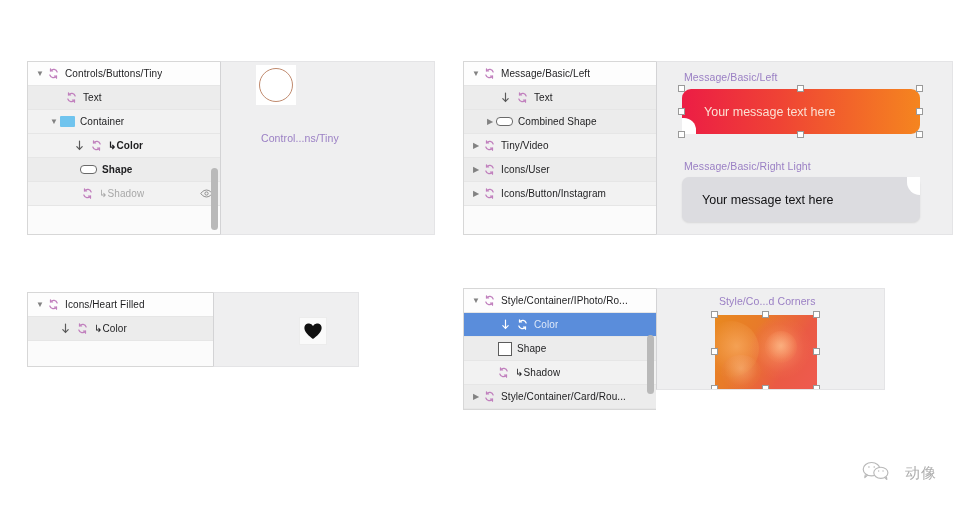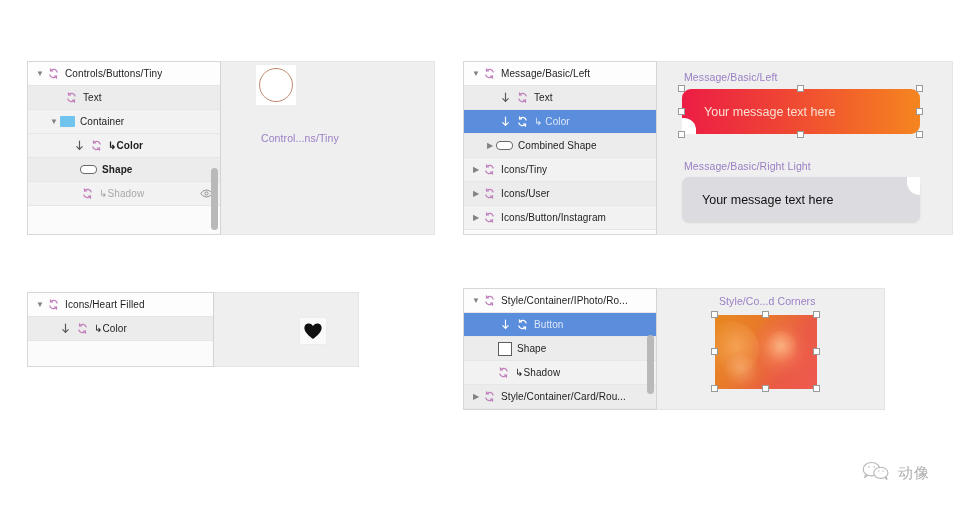--- a/index.html
+++ b/index.html
@@ -251,21 +251,21 @@
   .photo-art .blob {
     position: absolute;
     border-radius: 50%;
   }
 
   
   .watermark {
     position: absolute;
     display: flex;
     align-items: center;
-    gap: 7px;
+    gap: 14px;
     color: #b4b4b4;
   }
   .wm-text {
     font-family: "DejaVu Sans", sans-serif;
     font-size: 15px;
     color: #adadad;
     letter-spacing: 1px;
   }
 </style>
 </head>
@@ -400,58 +400,40 @@
         <svg width="13" height="13" viewBox="0 0 16 16" fill="none" stroke="currentColor" stroke-width="1.5" stroke-linecap="round">
           <path d="M12.5 6.2a4.6 4.6 0 0 0-8-1.6"></path>
             <path d="M3.5 9.8a4.6 4.6 0 0 0 8 1.6"></path>
           <path d="M4.3 2.2v2.6h2.6"></path>
             <path d="M11.7 13.8v-2.6H9.1"></path>
         </svg>
       </span>
       <span class="row-label">Text</span>
     </div>
 
-    <div class="row selected">
-      <span class="indent" style="width:34px"></span>
-      <span class="ov-icon" style="color:#fff">
-        <svg width="9" height="11" viewBox="0 0 10 12" fill="none" stroke="currentColor" stroke-width="1.3" stroke-linecap="round">
-          <path d="M5 1v9"></path>
-            <path d="M2 7.2 5 10.3 8 7.2"></path>
-        </svg>
-      </span>
-      <span class="sym-icon">
-        <svg width="13" height="13" viewBox="0 0 16 16" fill="none" stroke="currentColor" stroke-width="1.5" stroke-linecap="round">
-          <path d="M12.5 6.2a4.6 4.6 0 0 0-8-1.6"></path>
-            <path d="M3.5 9.8a4.6 4.6 0 0 0 8 1.6"></path>
-          <path d="M4.3 2.2v2.6h2.6"></path>
-            <path d="M11.7 13.8v-2.6H9.1"></path>
-        </svg>
-      </span>
-      <span class="row-label">↳ Color</span>
-    </div>
 
     <div class="row alt">
       <span class="indent" style="width:20px"></span>
       <span class="disc">▶</span>
       <span class="shape-pill"></span>
       <span class="row-label">Combined Shape</span>
     </div>
 
     <div class="row">
       <span class="indent" style="width:6px"></span>
       <span class="disc">▶</span>
       <span class="sym-icon">
         <svg width="13" height="13" viewBox="0 0 16 16" fill="none" stroke="currentColor" stroke-width="1.5" stroke-linecap="round">
           <path d="M12.5 6.2a4.6 4.6 0 0 0-8-1.6"></path>
             <path d="M3.5 9.8a4.6 4.6 0 0 0 8 1.6"></path>
           <path d="M4.3 2.2v2.6h2.6"></path>
             <path d="M11.7 13.8v-2.6H9.1"></path>
         </svg>
       </span>
-      <span class="row-label">Icons/Tiny</span>
+      <span class="row-label">Tiny/Video</span>
     </div>
 
     <div class="row alt">
       <span class="indent" style="width:6px"></span>
       <span class="disc">▶</span>
       <span class="sym-icon">
         <svg width="13" height="13" viewBox="0 0 16 16" fill="none" stroke="currentColor" stroke-width="1.5" stroke-linecap="round">
           <path d="M12.5 6.2a4.6 4.6 0 0 0-8-1.6"></path>
             <path d="M3.5 9.8a4.6 4.6 0 0 0 8 1.6"></path>
           <path d="M4.3 2.2v2.6h2.6"></path>
@@ -579,21 +561,21 @@
         </svg>
       </span>
       <span class="sym-icon">
         <svg width="13" height="13" viewBox="0 0 16 16" fill="none" stroke="currentColor" stroke-width="1.5" stroke-linecap="round">
           <path d="M12.5 6.2a4.6 4.6 0 0 0-8-1.6"></path>
             <path d="M3.5 9.8a4.6 4.6 0 0 0 8 1.6"></path>
           <path d="M4.3 2.2v2.6h2.6"></path>
             <path d="M11.7 13.8v-2.6H9.1"></path>
         </svg>
       </span>
-      <span class="row-label">Button</span>
+      <span class="row-label">Color</span>
     </div>
 
     <div class="row alt">
       <span class="indent" style="width:34px"></span>
       <span class="shape-rect"></span>
       <span class="row-label">Shape</span>
     </div>
 
     <div class="row">
       <span class="indent" style="width:32px"></span>
@@ -620,21 +602,21 @@
         </svg>
       </span>
       <span class="row-label">Style/Container/Card/Rou...</span>
     </div>
 
     <div class="vscroll">
       <div class="vthumb" style="top:38%; height:50%;"></div>
     </div>
   </div>
 
-  <div class="canvas-panel" style="width:229px; height:122px;">
+  <div class="canvas-panel" style="width:229px; height:102px;">
 
     <div class="artboard-label" style="left:62px; top:6px;">Style/Co...d Corners</div>
 
     <div>
       <div class="photo-art" style="left:58px; top:26px; width:102px; height:74px;">
         <div class="blob" style="left:34px; top:2px; width:62px; height:62px; background:radial-gradient(circle at 50% 50%, rgba(255,170,120,.55) 0%, rgba(240,110,80,.25) 55%, rgba(240,110,80,0) 72%);"></div>
         <div class="blob" style="left:50px; top:16px; width:32px; height:32px; background:radial-gradient(circle at 50% 45%, rgba(255,200,150,.6) 0%, rgba(245,140,90,.3) 60%, rgba(245,140,90,0) 78%);"></div>
         <div class="blob" style="left:-12px; top:6px; width:56px; height:56px; background:radial-gradient(circle at 60% 45%, rgba(255,190,120,.55) 0%, rgba(235,140,50,.22) 60%, rgba(235,140,50,0) 78%);"></div>
         <div class="blob" style="left:6px; top:40px; width:40px; height:34px; background:radial-gradient(circle at 50% 40%, rgba(255,200,150,.45) 0%, rgba(235,130,70,.2) 60%, rgba(235,130,70,0) 80%);"></div>
       </div>

